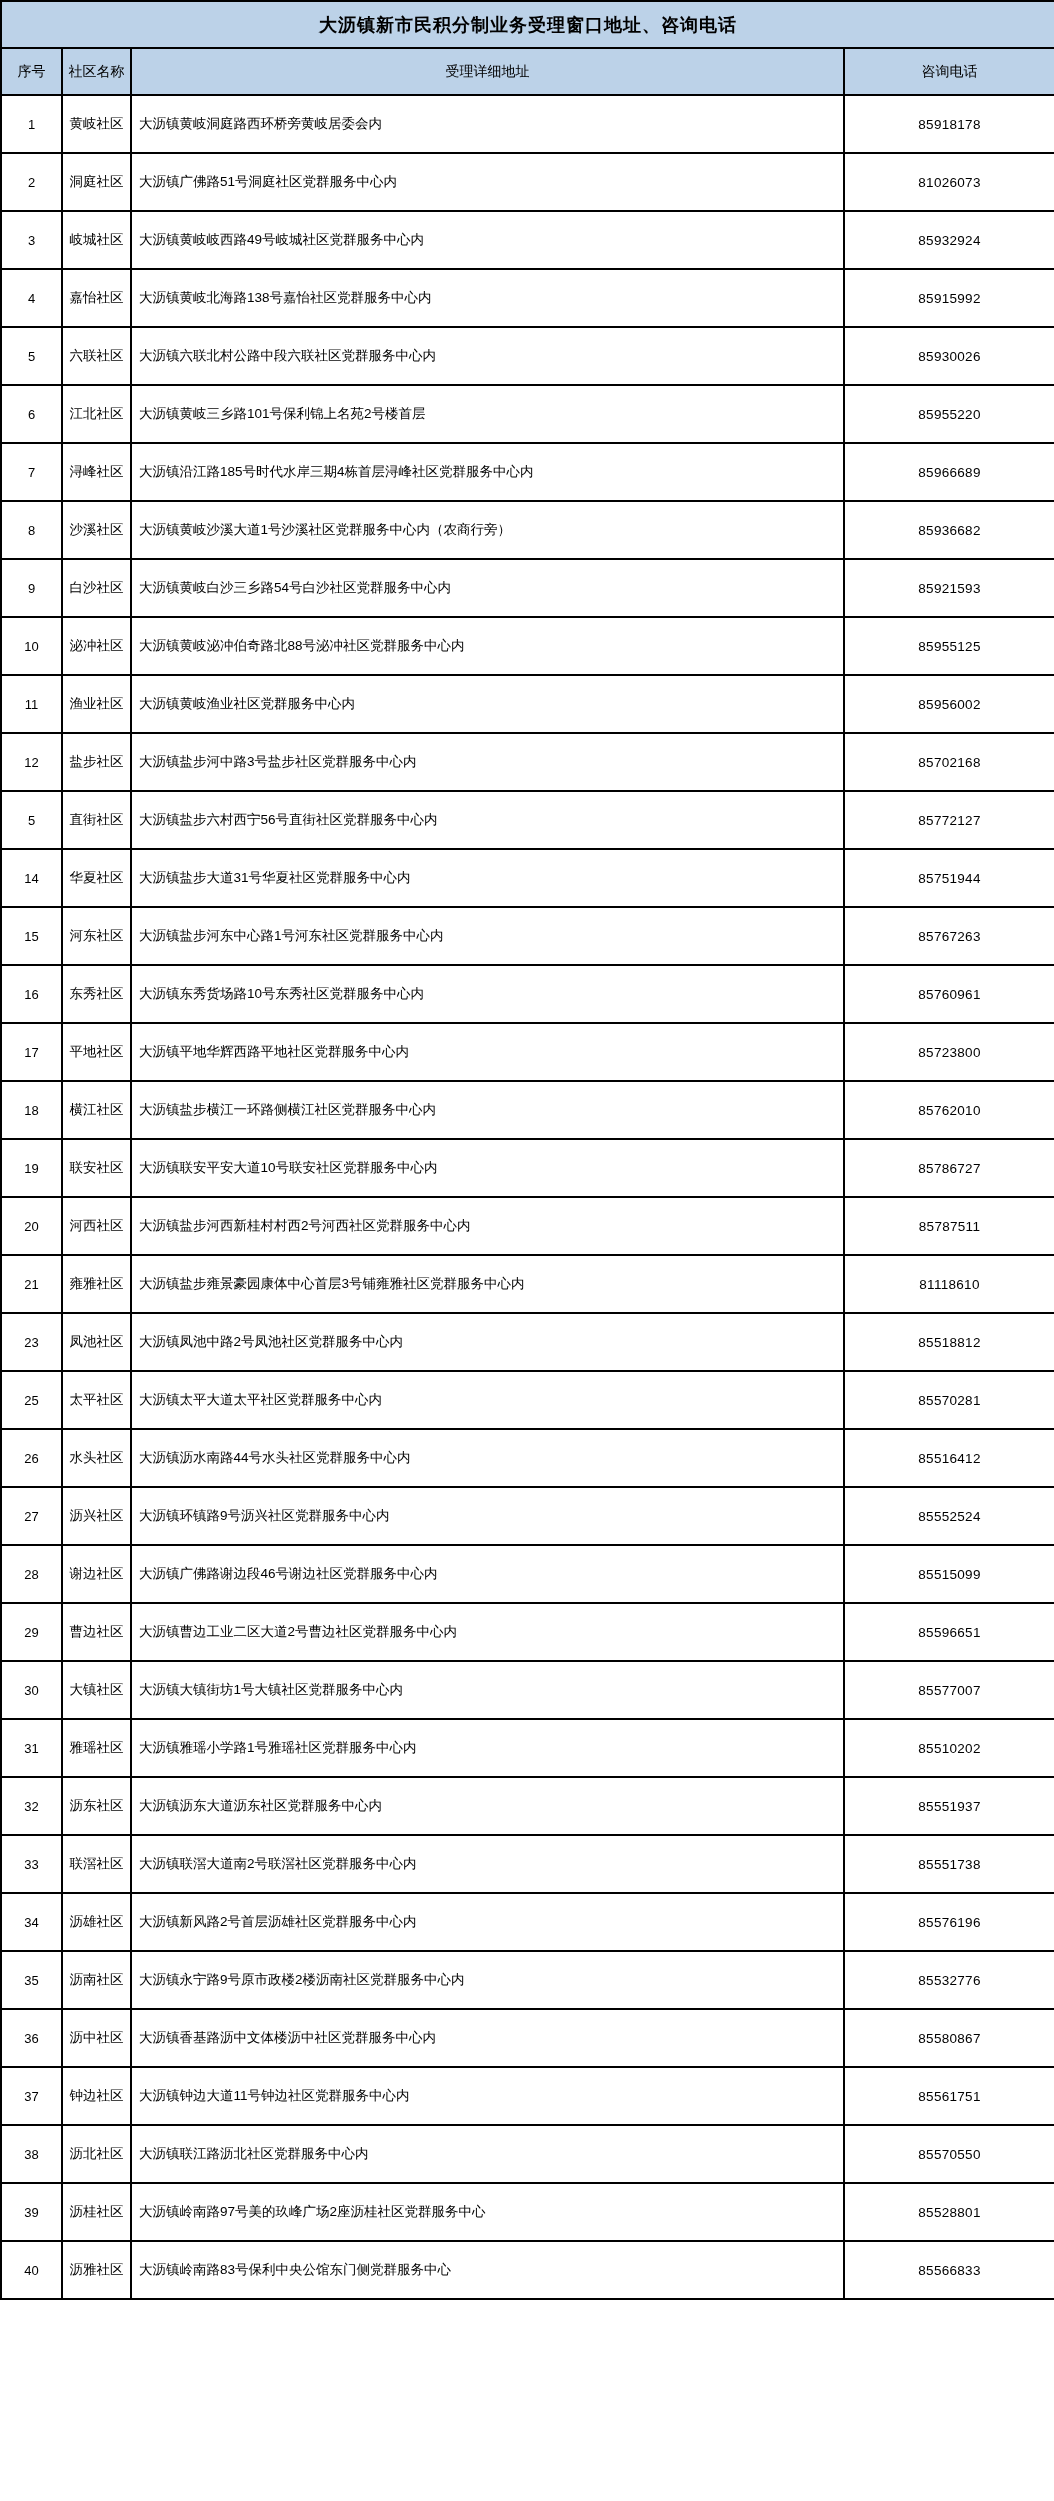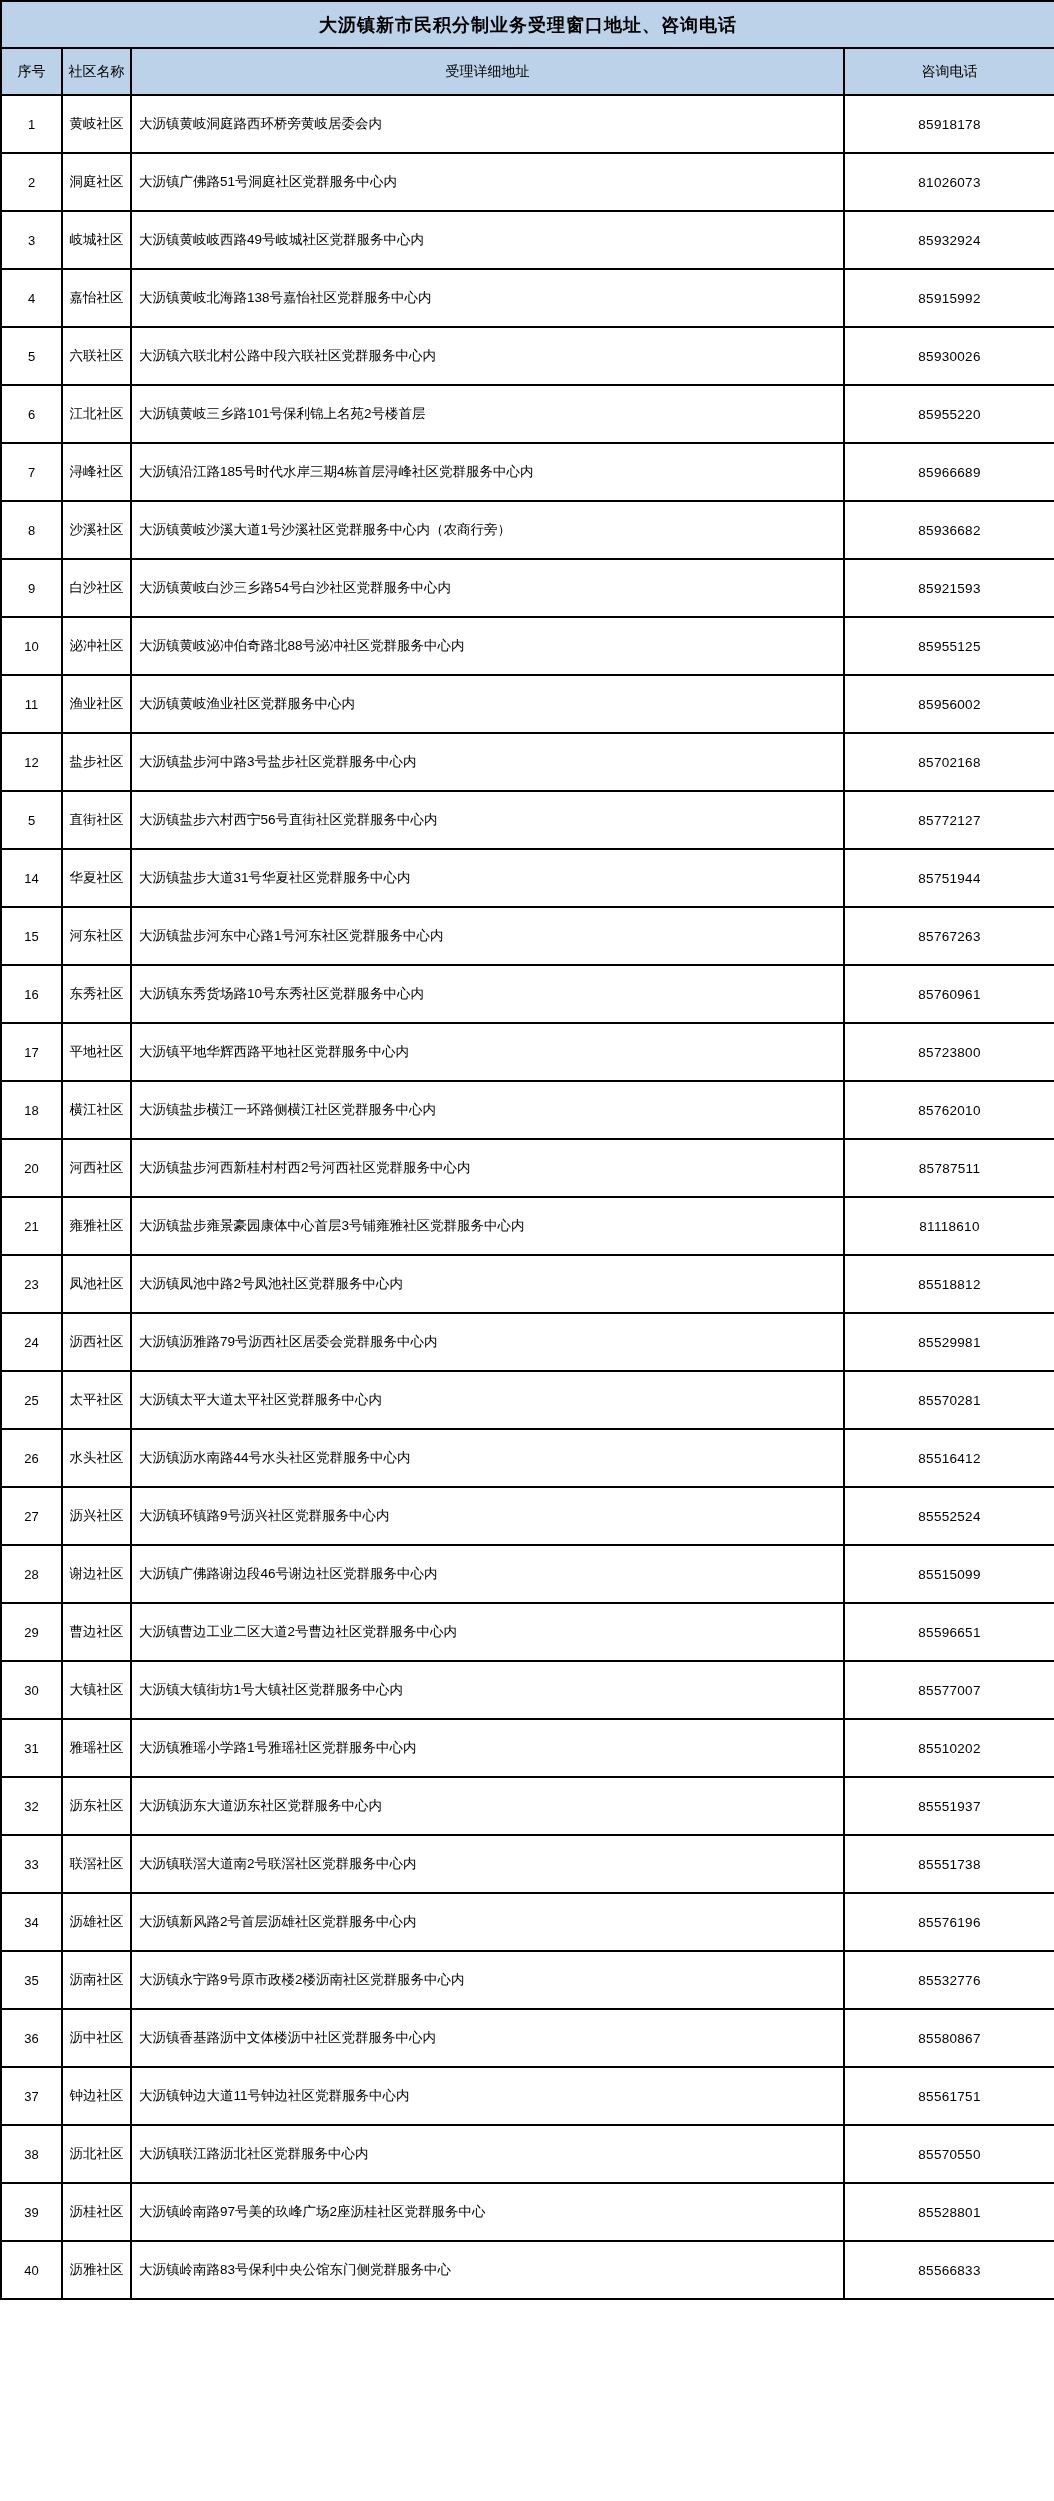--- a/index.html
+++ b/index.html
@@ -192,44 +192,44 @@
     <td class="c-addr">大沥镇平地华辉西路平地社区党群服务中心内</td>
     <td class="c-phone">85723800</td>
   </tr>
       <tr>
     <td class="c-index">18</td>
     <td class="c-name">横江社区</td>
     <td class="c-addr">大沥镇盐步横江一环路侧横江社区党群服务中心内</td>
     <td class="c-phone">85762010</td>
   </tr>
       <tr>
+    <td class="c-index">19</td>
+    <td class="c-name">联安社区</td>
+    <td class="c-addr">大沥镇联安平安大道10号联安社区党群服务中心内</td>
+    <td class="c-phone">85786727</td>
+  </tr>
+      <tr>
     <td class="c-index">20</td>
     <td class="c-name">河西社区</td>
     <td class="c-addr">大沥镇盐步河西新桂村村西2号河西社区党群服务中心内</td>
     <td class="c-phone">85787511</td>
   </tr>
       <tr>
     <td class="c-index">21</td>
     <td class="c-name">雍雅社区</td>
     <td class="c-addr">大沥镇盐步雍景豪园康体中心首层3号铺雍雅社区党群服务中心内</td>
     <td class="c-phone">81118610</td>
   </tr>
       <tr>
     <td class="c-index">23</td>
     <td class="c-name">凤池社区</td>
     <td class="c-addr">大沥镇凤池中路2号凤池社区党群服务中心内</td>
     <td class="c-phone">85518812</td>
   </tr>
       <tr>
-    <td class="c-index">24</td>
-    <td class="c-name">沥西社区</td>
-    <td class="c-addr">大沥镇沥雅路79号沥西社区居委会党群服务中心内</td>
-    <td class="c-phone">85529981</td>
-  </tr>
-      <tr>
     <td class="c-index">25</td>
     <td class="c-name">太平社区</td>
     <td class="c-addr">大沥镇太平大道太平社区党群服务中心内</td>
     <td class="c-phone">85570281</td>
   </tr>
       <tr>
     <td class="c-index">26</td>
     <td class="c-name">水头社区</td>
     <td class="c-addr">大沥镇沥水南路44号水头社区党群服务中心内</td>
     <td class="c-phone">85516412</td>

